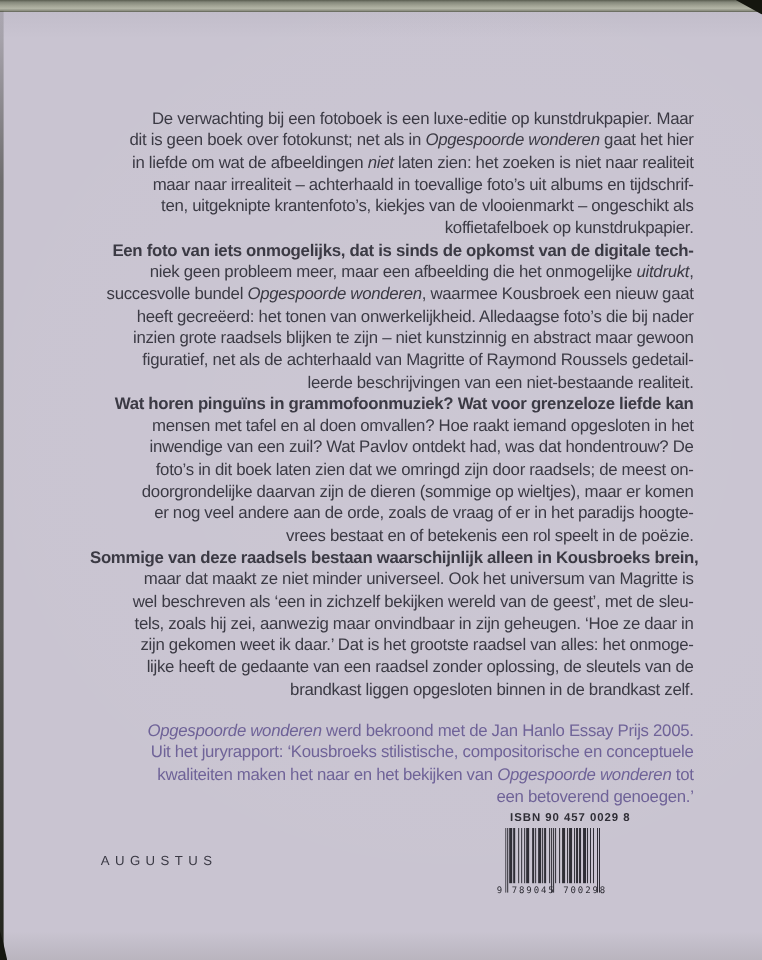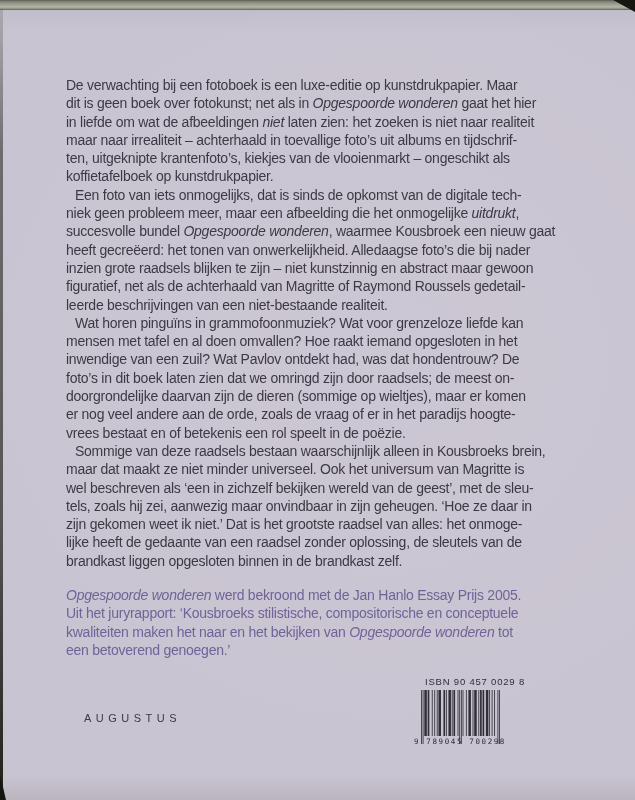--- a/index.html
+++ b/index.html
@@ -28,34 +28,34 @@
   .left-edge{
     position:absolute;left:0;top:9px;bottom:0;width:3px;z-index:3;
     background:linear-gradient(180deg, rgba(35,37,28,0.15) 0%, rgba(35,37,28,0.55) 18%, rgba(35,37,28,0.7) 65%, #20221a 100%);
   }
   .corner-sliver{
     position:absolute;left:0;bottom:0;width:6px;height:24px;z-index:4;
     background:#15160f;
     clip-path:polygon(0 0, 40% 35%, 100% 100%, 0 100%);
   }
   .blurb{
-    position:absolute;left:66px;top:76px;width:512px;z-index:2;
+    position:absolute;left:66px;top:89px;width:512px;z-index:2;text-align:right;
   }
   .line{
     height:18.3px;line-height:18.3px;white-space:pre;
     font-size:14px;letter-spacing:-0.25px;
     color:var(--body-text,#3b3a44);
   }
-  .para.indent .line:first-child{padding-left:9px;}
+  .para.indent .line:first-child{padding-left:9px;font-weight:bold;}
   .para.accent{margin-top:16px;}
   .para.accent .line{color:var(--accent-text,#6f6398);}
   .line em{font-style:italic;}
   .isbn{
     position:absolute;left:425px;top:676px;z-index:2;
-    font-size:9.5px;font-weight:normal;letter-spacing:0.8px;
+    font-size:9.5px;font-weight:bold;letter-spacing:0.8px;
     color:var(--ink,#2f2e36);
   }
   .barcode{position:absolute;left:421px;top:690px;width:79px;height:66px;z-index:2;}
   .barcode svg{display:block;}
   .bdigits{
     position:absolute;left:-7px;top:47px;width:92px;
     display:flex;justify-content:space-between;
     font-family:"DejaVu Sans Mono",monospace;
     font-size:7.5px;line-height:9px;color:var(--ink,#2f2e36);
   }
@@ -101,21 +101,21 @@
         <div class="line"><span>foto’s in dit boek laten zien dat we omringd zijn door raadsels; de meest on-</span></div>
         <div class="line"><span>doorgrondelijke daarvan zijn de dieren (sommige op wieltjes), maar er komen</span></div>
         <div class="line"><span>er nog veel andere aan de orde, zoals de vraag of er in het paradijs hoogte-</span></div>
         <div class="line"><span>vrees bestaat en of betekenis een rol speelt in de poëzie.</span></div>
       </div>
       <div class="para indent">
         <div class="line"><span>Sommige van deze raadsels bestaan waarschijnlijk alleen in Kousbroeks brein,</span></div>
         <div class="line"><span>maar dat maakt ze niet minder universeel. Ook het universum van Magritte is</span></div>
         <div class="line"><span>wel beschreven als ‘een in zichzelf bekijken wereld van de geest’, met de sleu-</span></div>
         <div class="line"><span>tels, zoals hij zei, aanwezig maar onvindbaar in zijn geheugen. ‘Hoe ze daar in</span></div>
-        <div class="line"><span>zijn gekomen weet ik niet.’ Dat is het grootste raadsel van alles: het onmoge-</span></div>
+        <div class="line"><span>zijn gekomen weet ik daar.’ Dat is het grootste raadsel van alles: het onmoge-</span></div>
         <div class="line"><span>lijke heeft de gedaante van een raadsel zonder oplossing, de sleutels van de</span></div>
         <div class="line"><span>brandkast liggen opgesloten binnen in de brandkast zelf.</span></div>
       </div>
       <div class="para accent">
         <div class="line"><em>Opgespoorde wonderen</em><span> werd bekroond met de Jan Hanlo Essay Prijs 2005.</span></div>
         <div class="line"><span>Uit het juryrapport: ‘Kousbroeks stilistische, compositorische en conceptuele</span></div>
         <div class="line"><span>kwaliteiten maken het naar en het bekijken van </span><em>Opgespoorde wonderen</em><span> tot</span></div>
         <div class="line"><span>een betoverend genoegen.’</span></div>
       </div>
     </div>

